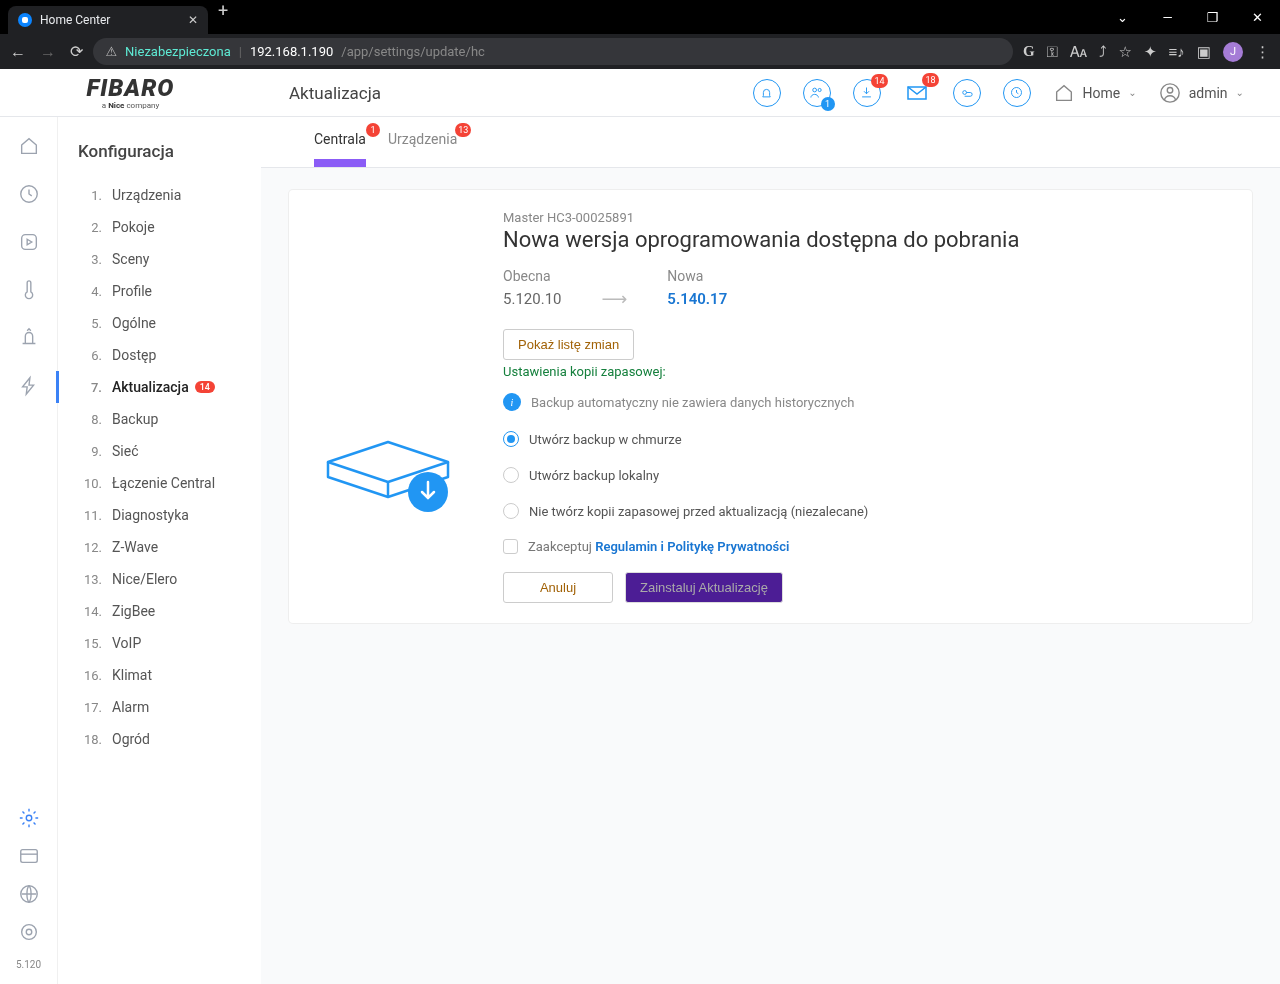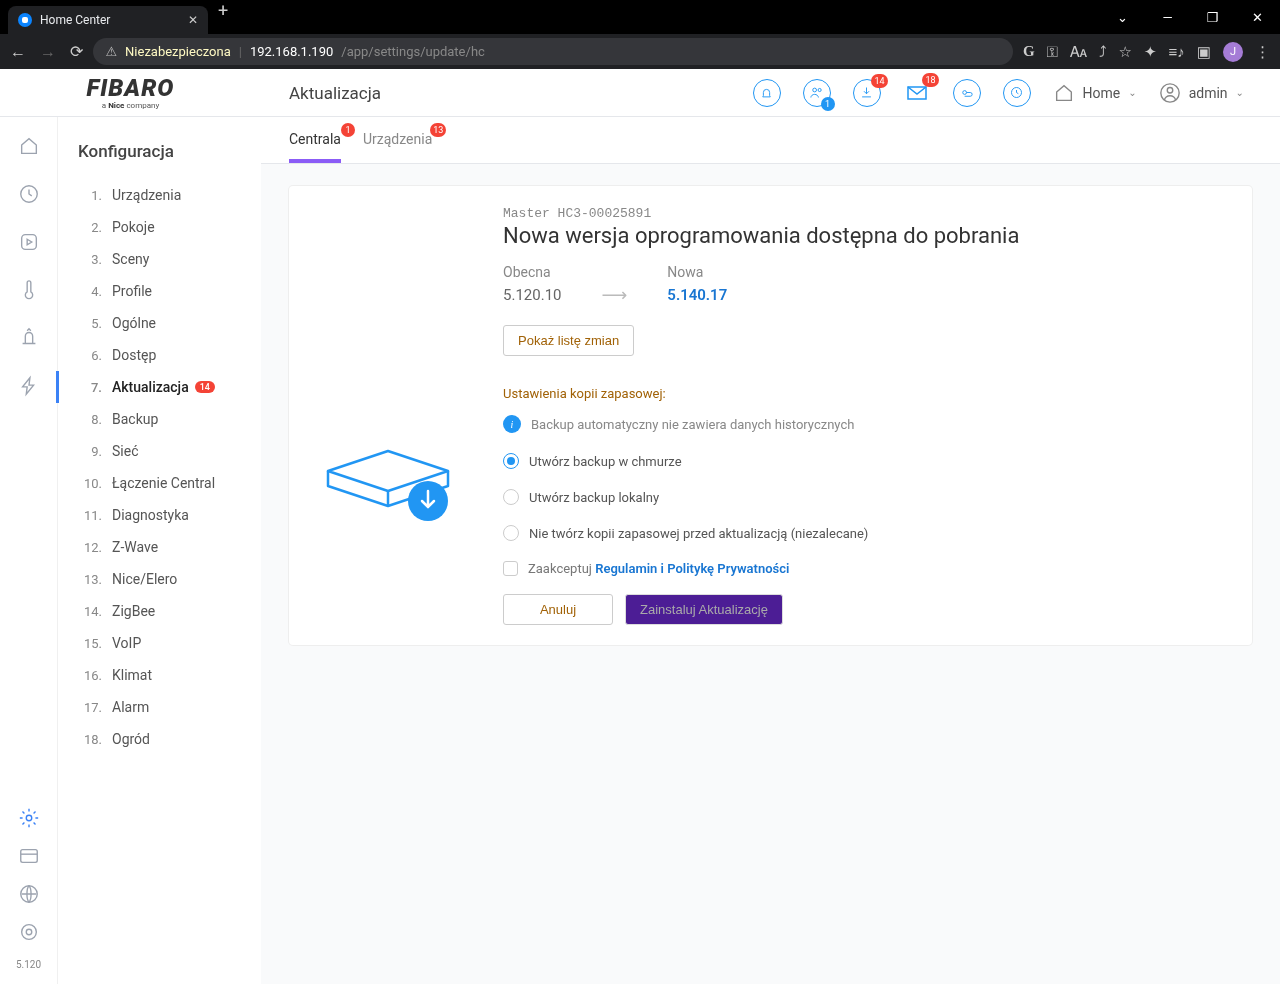--- a/index.html
+++ b/index.html
@@ -14,21 +14,21 @@
 .tab .close { margin-left: auto; color: #ccc; }
 .newtab { color: #ccc; font-size: 18px; padding: 0 10px; cursor: pointer; }
 .win-controls { display: flex; }
 .win-btn { width: 45px; height: 34px; display: flex; align-items: center; justify-content: center; color: #fff; font-size: 13px; }
 
 .urlbar { background: #202124; height: 35px; display: flex; align-items: center; padding: 0 10px; gap: 10px; }
 .nav-icons { display: flex; gap: 14px; color: #ccc; align-items: center;}
 .nav-icons span { font-size: 16px; cursor: pointer;}
 .url-field { flex: 1; background: #35363a; border-radius: 16px; height: 27px; display: flex; align-items: center; padding: 0 12px; color: #ccc; font-size: 13px; gap: 8px; }
 .url-field .secure-icon { color: #bbb; }
-.url-field .secure-text { color: #fef9c3; }
+.url-field .secure-text { color: #5eead4; }
 .url-field .url-host { color: #fff; }
 .url-field .url-path { color: #888; }
 .right-icons { display: flex; gap: 12px; align-items: center; color: #ccc; font-size: 15px;}
 .profile-badge { width: 20px; height: 20px; background: #a57cd6; border-radius: 50%; display: flex; align-items: center; justify-content: center; font-size: 11px; color: #fff; }
 
 
 .app { display: flex; flex-direction: column; height: calc(984px - 69px); }
 .app-header { height: 48px; border-bottom: 1px solid #e5e7eb; display: flex; align-items: center; }
 .logo-box { width: 261px; display: flex; flex-direction: column; align-items: center; justify-content: center; padding: 4px 0; }
 .logo-text { font-weight: 900; font-size: 24px; letter-spacing: 1px; color: #333; line-height: 1; font-style: italic;}
@@ -54,36 +54,36 @@
 .sidebar { width: 203px; padding: 24px 10px 0 20px; background: #fff; }
 .sidebar h3 { font-size: 17px; color: #444; font-weight: 500; margin-bottom: 18px; }
 .sidebar-item { display: flex; align-items: center; font-size: 14px; color: #555; padding: 8px 0 8px 4px; cursor: pointer; border-left: 3px solid transparent; margin-left: -22px; padding-left: 19px; }
 .sidebar-item .num { width: 24px; text-align: right; color: #888; font-size: 13px; margin-right: 10px;}
 .sidebar-item.active { color: #222; font-weight: 500; border-left: 3px solid #3b82f6; }
 .item-badge { background: #f44336; color: #fff; font-size: 9px; border-radius: 8px; padding: 1px 5px; margin-left: 6px; }
 
 .content { flex: 1; background: #f9fafb; padding: 0 0 0 0; overflow: auto; }
 .tabs-row { display: flex; padding: 14px 28px 0 28px; gap: 22px; border-bottom: 1px solid #e5e7eb; background: #fff; }
 .content-tab { font-size: 14px; color: #888; padding-bottom: 12px; position: relative; cursor: pointer; }
-.content-tab.active { color: #333; border-bottom: 4px solid #8b5cf6; }
+.content-tab.active { color: #333; border-bottom: 8px solid #8b5cf6; margin-left: 25px; }
 .tab-badge { position: absolute; top: -8px; right: -14px; background: #f44336; color: #fff; border-radius: 8px; font-size: 9px; min-width: 14px; height: 14px; display: flex; align-items: center; justify-content: center; padding: 0 3px;}
 
 .card { background: #fff; margin: 22px 28px; border-radius: 4px; padding: 20px 24px; display: flex; gap: 40px; box-shadow: 0 0 0 1px #eee; }
 .card-illustration { width: 150px; display: flex; align-items: center; justify-content: center; padding-top: 130px;}
 .card-body { flex: 1; }
-.master-label { font-size: 13px; color: #888; font-family: Liberation Mono, monospace; }
+.master-label { font-size: 13px; color: #888; }
 .update-title { font-size: 22px; color: #333; margin: 2px 0 14px; font-weight: 400; }
 .version-row { display: flex; gap: 40px; align-items: center; margin-bottom: 4px; }
 .ver-col { display: flex; flex-direction: column; }
 .ver-label { font-size: 14px; color: #888; margin-bottom: 6px; }
 .ver-cur { font-size: 15px; color: #666; }
 .ver-new { font-size: 15px; color: #1976d2; font-weight: 600; }
 .arrow { color: #bbb; font-size: 18px; margin-top: 22px; }
 .btn { border: 1px solid #ccc; background: #fff; padding: 7px 14px; border-radius: 3px; font-size: 13px; color: #a16207; cursor: pointer; margin-top: 16px;}
-.section-label { font-size: 13px; color: #a16207; margin-top: 30px; }
+.section-label { font-size: 13px; color: #15803d; margin-top: 4px; }
 .info-row { display: flex; align-items: center; gap: 10px; margin-top: 14px; font-size: 13px; color: #888;}
 .info-icon { width: 18px; height: 18px; background: #2196f3; color: #fff; border-radius: 50%; display: flex; align-items: center; justify-content: center; font-size: 10px; font-family: serif; font-style: italic;}
 .radio-row { display: flex; align-items: center; gap: 10px; margin-top: 20px; font-size: 13px; color: #555; }
 .radio { width: 16px; height: 16px; border: 1.5px solid #2196f3; border-radius: 50%; display: flex; align-items: center; justify-content: center; }
 .radio.unchecked { border-color: #ccc; }
 .radio.checked::after { content: ""; width: 8px; height: 8px; background: #2196f3; border-radius: 50%; }
 .checkbox-row { display: flex; align-items: center; gap: 10px; margin-top: 20px; font-size: 13px; color: #777; }
 .checkbox { width: 15px; height: 15px; border: 1.5px solid #ccc; border-radius: 3px; }
 .link { color: #1976d2; font-weight: 600; cursor: pointer; }
 .btn-row { display: flex; gap: 12px; margin-top: 18px; }

